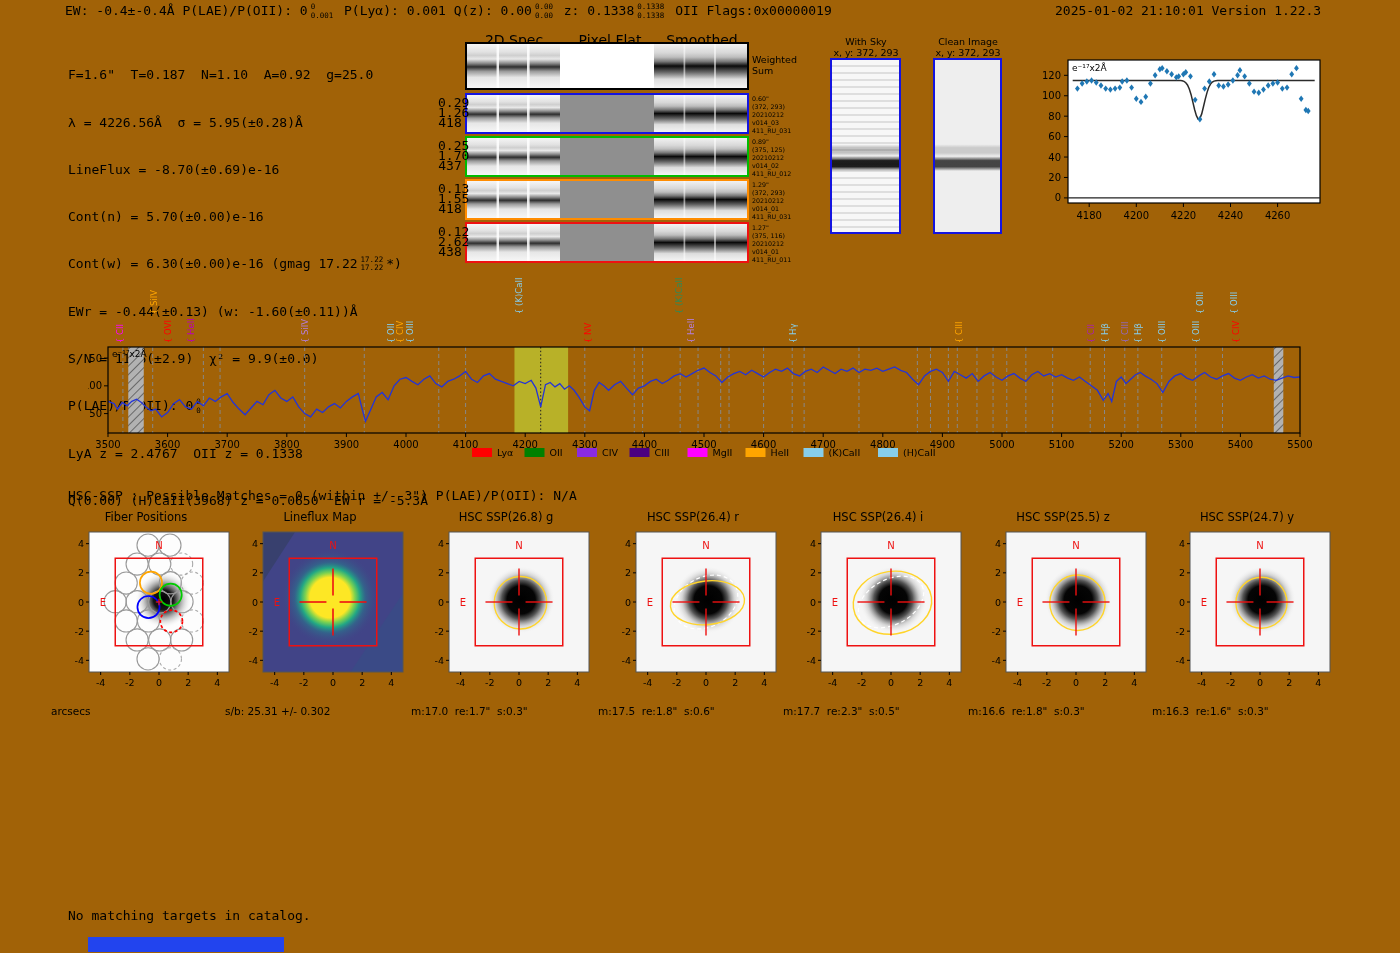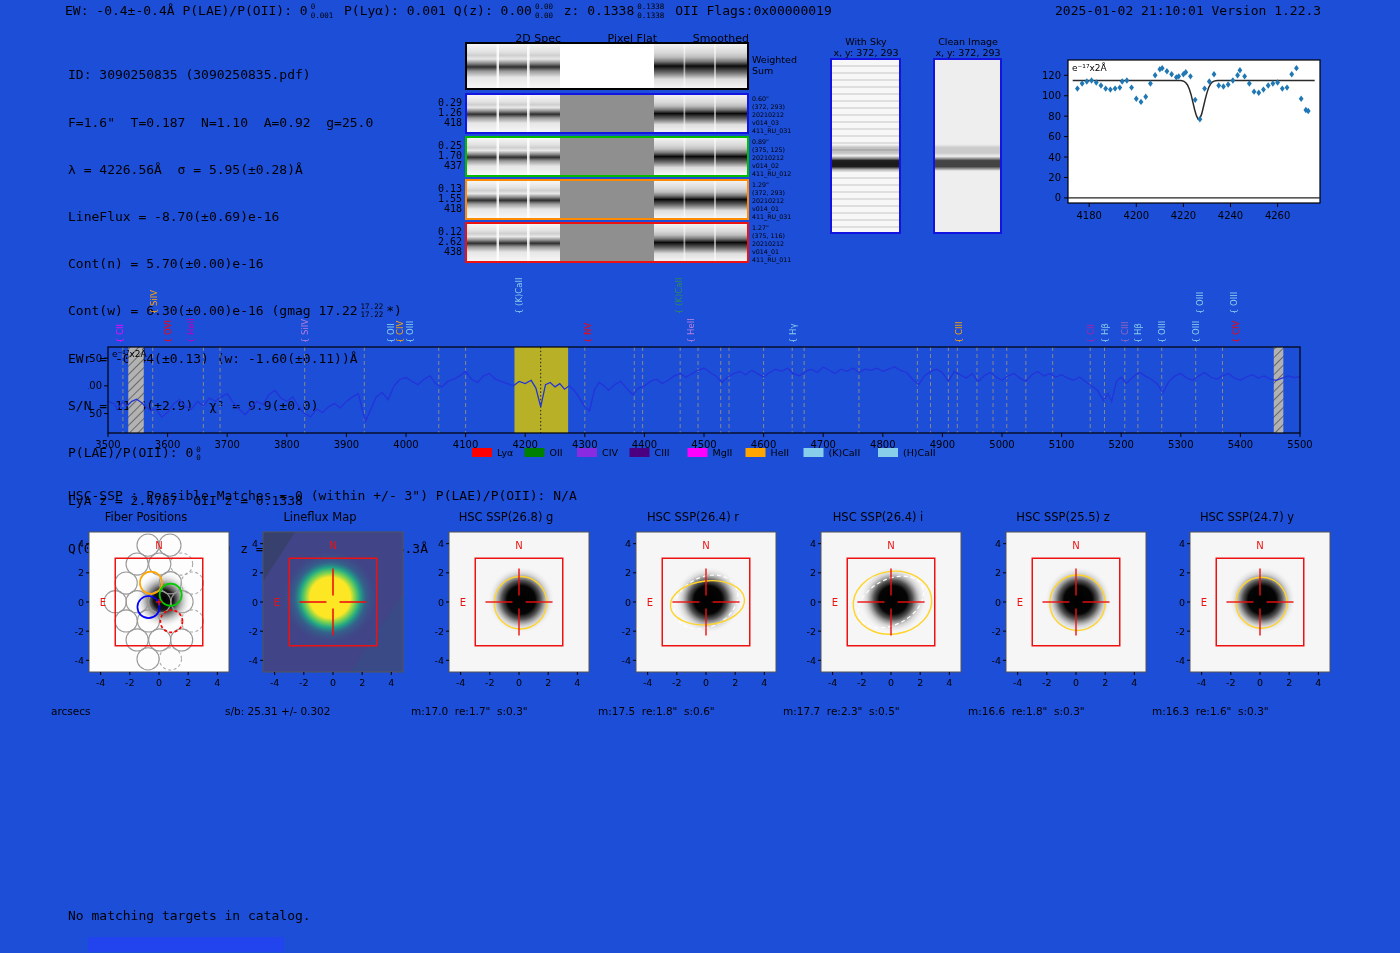--- a/index.html
+++ b/index.html
@@ -1,36 +1,36 @@
 <!DOCTYPE html>
 <html><head>
 <meta charset="utf-8">
 <style>
   html,body{margin:0;padding:0;background:#fff;}
-  #page{position:relative;width:1400px;height:953px;background:#1d4ed8;overflow:hidden;
+  #page{position:relative;width:1400px;height:953px;background:#a16207;overflow:hidden;
         font-family:"DejaVu Sans",sans-serif;color:#000;}
   .mono{font-family:"DejaVu Sans Mono",monospace;}
   .abs{position:absolute;}
   .hdr{font-size:13px;white-space:nowrap;}
   .stack{display:inline-flex;flex-direction:column;font-size:7.5px;line-height:1.1;
          vertical-align:middle;margin:0 3px;text-align:left;}
   #info-block{left:68px;top:36px;font-size:13px;line-height:15.7px;white-space:pre;}
-  .colhdr{font-size:11px;text-align:right;}
+  .colhdr{font-size:14px;text-align:center;}
   .specrow{position:absolute;display:flex;}
   .cellwrap{display:flex;width:284px;height:100%;border-style:solid;border-width:2px;box-sizing:border-box;}
   .cell{flex:1;height:100%;}
   .band-strip{background:
     linear-gradient(90deg, rgba(255,255,255,0) 0 31.5%, rgba(255,255,255,0.85) 32% 34%, rgba(255,255,255,0) 34.5% 64.5%, rgba(255,255,255,0.85) 65% 67%, rgba(255,255,255,0) 67.5% 100%),
     linear-gradient(180deg,#f6f6f6 0%,#e2e2e2 18%,#cfcfcf 26%,#e8e8e8 34%,#8a8a8a 44%,#2e2e2e 52%,#9a9a9a 62%,#e6e6e6 76%,#f6f6f6 100%);}
   .band-strip.smooth{background:
     linear-gradient(90deg, rgba(255,255,255,0) 0 31.5%, rgba(255,255,255,0.55) 32% 33.5%, rgba(255,255,255,0) 34% 64.5%, rgba(255,255,255,0.55) 65% 66.5%, rgba(255,255,255,0) 67% 100%),
     linear-gradient(180deg,#f2f2f2 0%,#d8d8d8 20%,#bdbdbd 30%,#777 40%,#0a0a0a 50%,#666 64%,#ddd 80%,#f4f4f4 100%);}
   .cell-flat{background:#8f8f8f;}
   .cell-flat.white{background:#fff;}
-  .rowleft{position:absolute;text-align:right;font-size:10px;line-height:10px;width:24px;}
+  .rowleft{position:absolute;text-align:center;font-size:13px;line-height:10px;width:24px;}
   .rowright{position:absolute;font-size:6.3px;line-height:8px;white-space:pre-line;}
   .rowright.big{font-size:9.5px;line-height:11px;}
   .cutout-title{font-size:9.5px;text-align:center;line-height:11px;}
   .cutbox{position:absolute;border:2px solid #1414e0;box-sizing:border-box;}
   .skybox{background:
     linear-gradient(180deg, rgba(0,0,0,0) 49%, rgba(0,0,0,0.22) 51%, rgba(0,0,0,0.22) 54%, rgba(0,0,0,0) 56%),
     linear-gradient(180deg, rgba(0,0,0,0) 56%, rgba(10,10,10,0.92) 58.5%, rgba(10,10,10,0.92) 62%, rgba(0,0,0,0) 64.5%),
     repeating-linear-gradient(180deg,#f7f7f7 0 5px,#dedede 5px 7px);}
   .cleanbox{background:
     linear-gradient(180deg, rgba(0,0,0,0) 49%, rgba(0,0,0,0.15) 51%, rgba(0,0,0,0.15) 54%, rgba(0,0,0,0) 56%),
@@ -64,21 +64,20 @@
         <span>0.1338</span>
       </span>
     <span>OII</span><span>  </span>
     <span>Flags:0x00000019</span>
   </div>
   <div class="abs hdr mono" style="left:1055px;top:3px;">
     <span>2025-01-02 21:10:01</span><span>  </span><span>Version 1.22.3</span>
   </div>
 
   <div id="info-block" class="abs mono">
-    <div>ID: 3090250835 (3090250835.pdf)</div>
     <div>F=1.6"  T=0.187  N=1.10  A=0.92  g=25.0</div>
     <div>λ = 4226.56Å  σ = 5.95(±0.28)Å</div>
     <div>LineFlux = -8.70(±0.69)e-16</div>
     <div>Cont(n) = 5.70(±0.00)e-16</div>
     <div><span>Cont(w) = 6.30(±0.00)e-16 (gmag 17.22</span><span class="stack"><span>17.22</span><span>17.22</span></span><span>*)</span></div>
     <div>EWr = -0.44(±0.13) (w: -1.60(±0.11))Å</div>
     <div>S/N = 11.6(±2.9)  χ² = 9.9(±0.0)</div>
     <div><span>P(LAE)/P(OII): 0</span><span class="stack"><span>0</span><span>0</span></span></div>
     <div>LyA z = 2.4767  OII z = 0.1338</div>
     <div>Q(0.00) (H)CaII(3968) z = 0.0650  EW r = -5.3Å</div>

